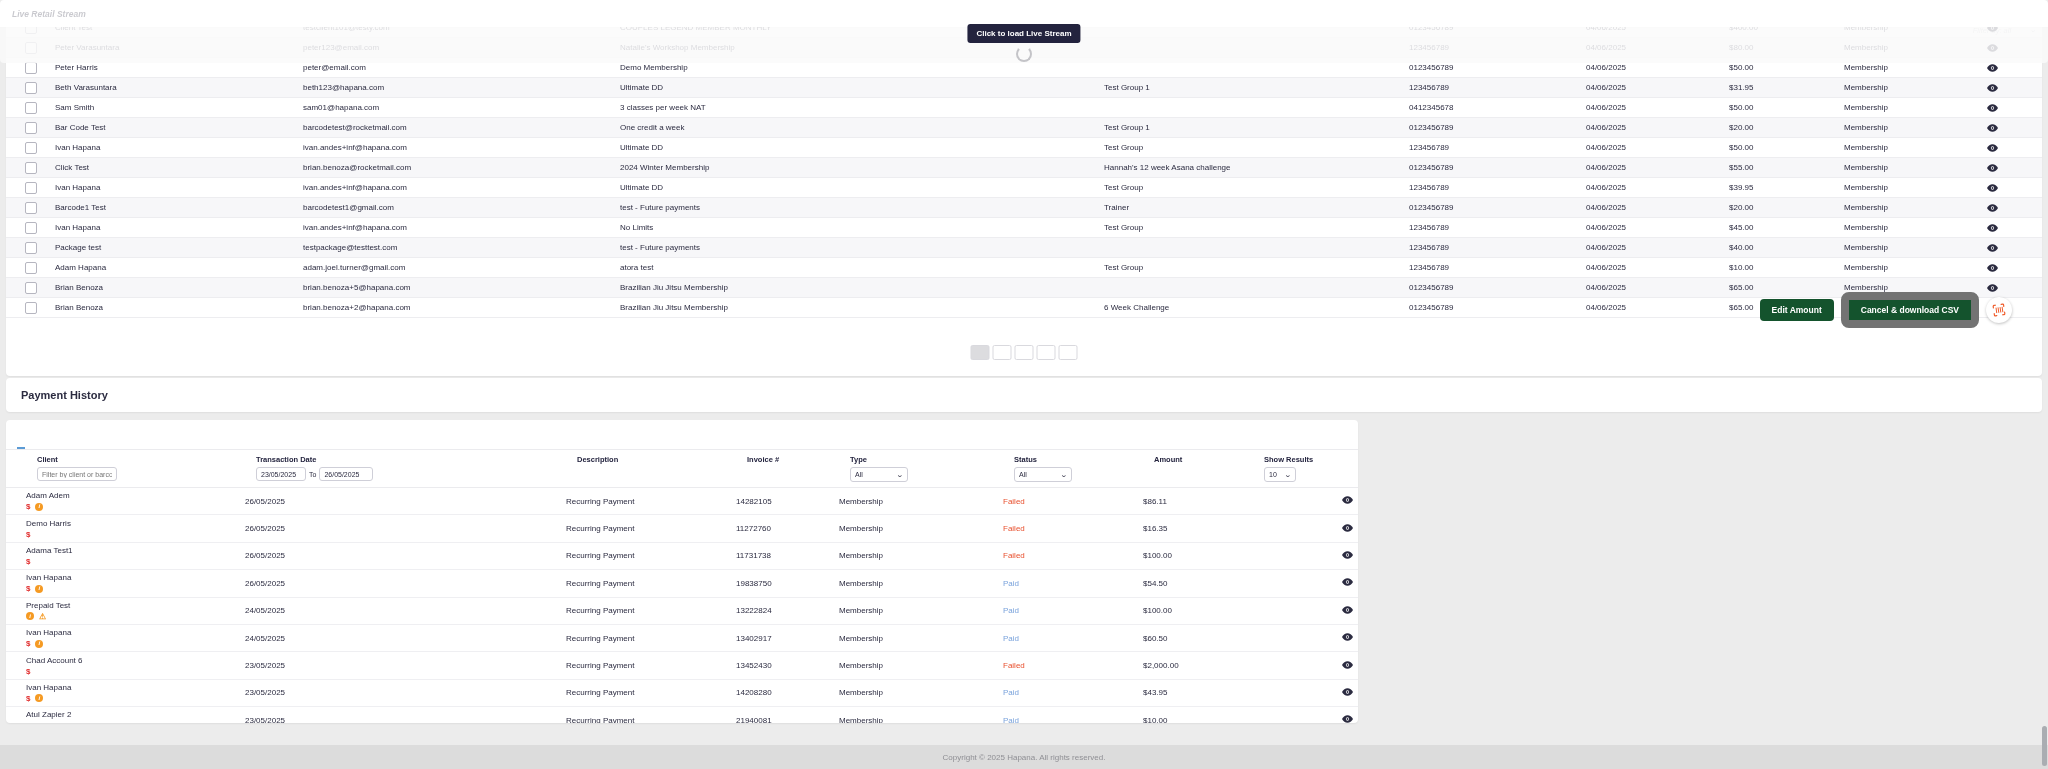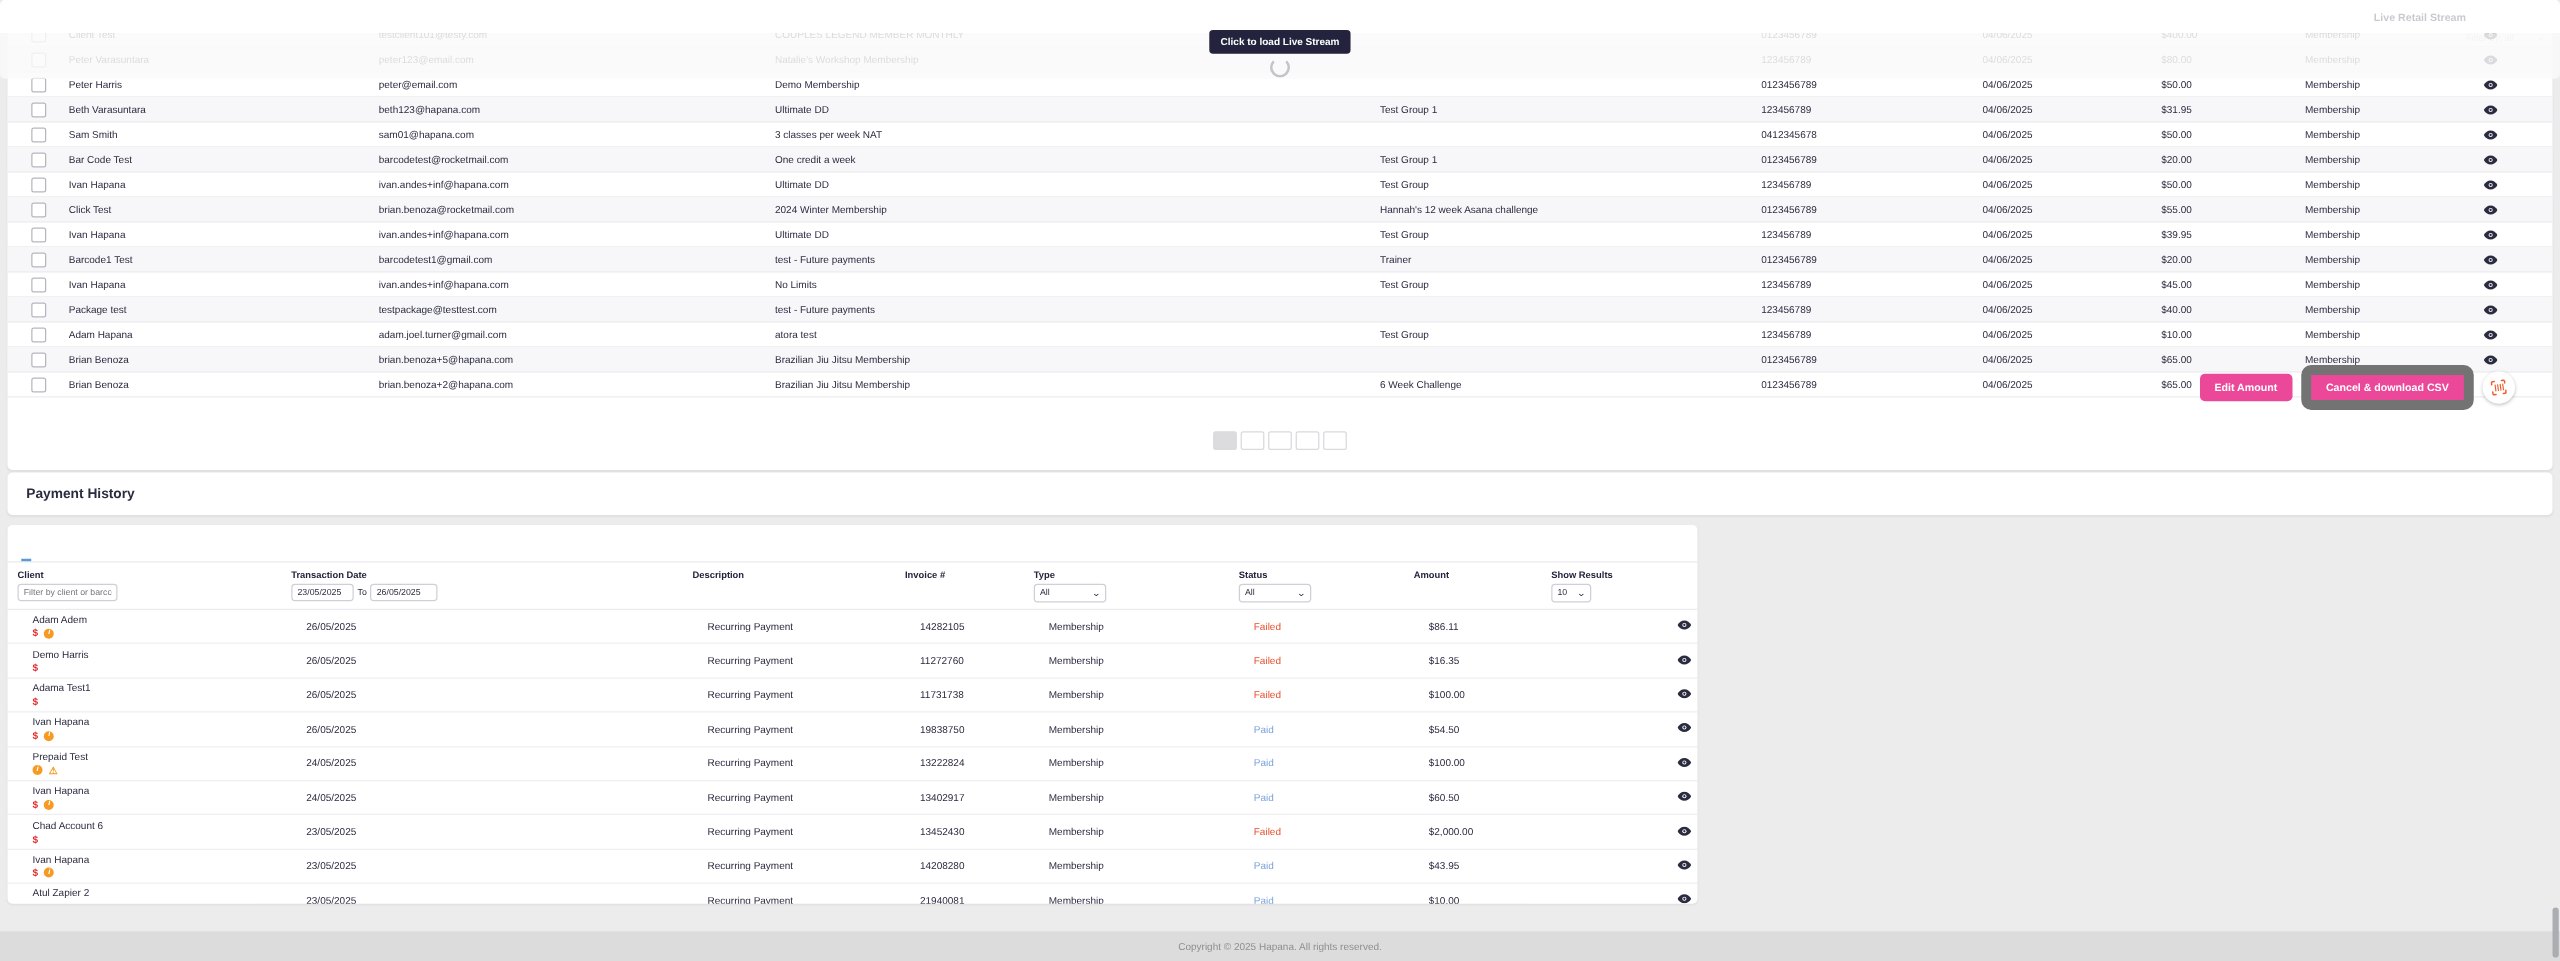--- a/index.html
+++ b/index.html
@@ -22,21 +22,21 @@
     font-size:8px;color:#2b2b40;
   }
   .trow:nth-child(odd){background:#f7f7f9;}
   .trow .cbwrap{display:flex;justify-content:center;}
   .cb{width:10px;height:10px;border:1px solid #b6b6c0;border-radius:2px;background:#fff;display:inline-block;}
   .trow .c{white-space:nowrap;overflow:hidden;text-overflow:ellipsis;padding-right:6px;}
   .trow .eyec{display:flex;justify-content:flex-start;padding-left:4px;}
   .eye-svg{display:inline-block;}
 
   .actions{position:absolute;bottom:48px;right:30px;display:flex;align-items:center;gap:7px;}
-  .btn{font-family:"Liberation Sans",sans-serif;font-size:8.5px;font-weight:bold;color:#fff;background:#ec4899;
+  .btn{font-family:"Liberation Sans",sans-serif;font-size:8.5px;font-weight:bold;color:#fff;background:#14532d;
        border:none;border-radius:4px;padding:6px 12px;cursor:pointer;white-space:nowrap;}
   .btn-danger{border:8px solid #737373;border-radius:8px;padding:5px 12px;}
   .scan-badge{width:26px;height:26px;border-radius:50%;background:#fff;box-shadow:0 1px 3px rgba(0,0,0,.25);
        display:flex;align-items:center;justify-content:center;transform:rotate(-8deg);}
 
   .pagination{position:absolute;bottom:16px;left:50%;transform:translateX(-50%);display:flex;gap:3px;}
   .pg{min-width:13px;height:13px;padding:0 2px;display:flex;align-items:center;justify-content:center;
       background:#fff;border:1px solid #d9d9de;border-radius:2px;font-size:7px;color:#2b2b40;cursor:pointer;}
   .pg.active{background:#dcdcdf;}
 
@@ -46,21 +46,21 @@
 
   
   .log-card{left:6px;top:420px;width:1352px;height:303px;overflow:hidden;}
   .tabs{display:flex;gap:24px;padding:0 0 0 15px;height:29px;align-items:center;border-bottom:1px solid #ebebee;}
   .tab{font-size:8.5px;color:#3a3a4e;cursor:pointer;position:relative;height:100%;display:flex;align-items:center;}
   .tab.active{color:#23233e;}
   .tab.active::after{content:"";position:absolute;left:-4px;right:-4px;bottom:0;height:2px;background:#5b9bd5;}
 
   .filterbar{display:grid;grid-template-columns:219px 321px 170px 103px 164px 140px 110px 89px 1fr;
     padding:5px 0 5px 8px;border-bottom:1px solid #ebebee;}
-  .fcell{display:flex;flex-direction:column;gap:3px;}
+  .fcell{display:flex;flex-direction:column;gap:3px;margin-left:23px;}
   .flabel{font-size:7.5px;font-weight:bold;color:#23233e;white-space:nowrap;}
   .finput{height:12px;border:1px solid #cfcfd8;border-radius:3px;background:#fff;font-size:7px;
     font-family:"Liberation Sans",sans-serif;color:#2b2b40;padding:0 4px;outline:none;}
   .client-input{width:70px;}
   .dateflex{display:flex;align-items:center;gap:3px;}
   .din1{width:40px;} .din2{width:44px;}
   .toword{font-size:7px;color:#2b2b40;}
   .select{width:48px;height:13px;border:1px solid #cfcfd8;border-radius:3px;background:#fff;font-size:7px;
     display:flex;align-items:center;justify-content:space-between;padding:0 4px;cursor:pointer;}
   .select.small{width:22px;}
@@ -78,21 +78,21 @@
   .mini-warning{color:#f59a23;font-size:8px;font-weight:bold;}
   .status{font-size:8px;}
   .status.failed{color:#e8502e;}
   .status.paid{color:#7aa3dc;}
   .rowicons{display:flex;gap:8px;justify-content:flex-end;padding-right:10px;}
   .act-ic{cursor:pointer;display:inline-flex;}
 
   
   .live-card{left:1371px;top:420px;width:671px;height:70px;background:transparent;box-shadow:none;}
   .live-head{position:absolute;left:0;top:0;right:0;height:27px;background:#fff;border-radius:4px 4px 0 0;
-    display:flex;align-items:center;justify-content:flex-end;padding:0 12px;box-shadow:0 1px 2px rgba(0,0,0,.05);}
+    display:flex;align-items:center;justify-content:space-between;padding:0 12px;box-shadow:0 1px 2px rgba(0,0,0,.05);font-style:italic;}
   .live-title{font-size:8.5px;font-weight:bold;color:#2b2b40;opacity:.25;}
   .live-filter{font-size:7.5px;color:#2b2b40;opacity:.25;cursor:pointer;display:flex;gap:19px;align-items:center;margin-top:33px;}
   .live-body{position:absolute;left:0;top:27px;right:0;height:36px;background:#fafafa;border-radius:0 0 4px 4px;opacity:.85;}
   .tooltip{position:absolute;left:50%;top:24px;transform:translateX(-50%);background:#23233e;color:#fff;
     font-size:8px;font-weight:bold;padding:5px 9px;border-radius:3px;white-space:nowrap;z-index:3;cursor:pointer;}
   .spinner{position:absolute;left:50%;top:46px;transform:translateX(-50%);width:12px;height:12px;border-radius:50%;
     border:2px solid #c4c4c8;border-top-color:transparent;z-index:3;}
 
   
   .footer{position:absolute;left:0;right:0;bottom:0;height:24px;background:#dcdcdc;

